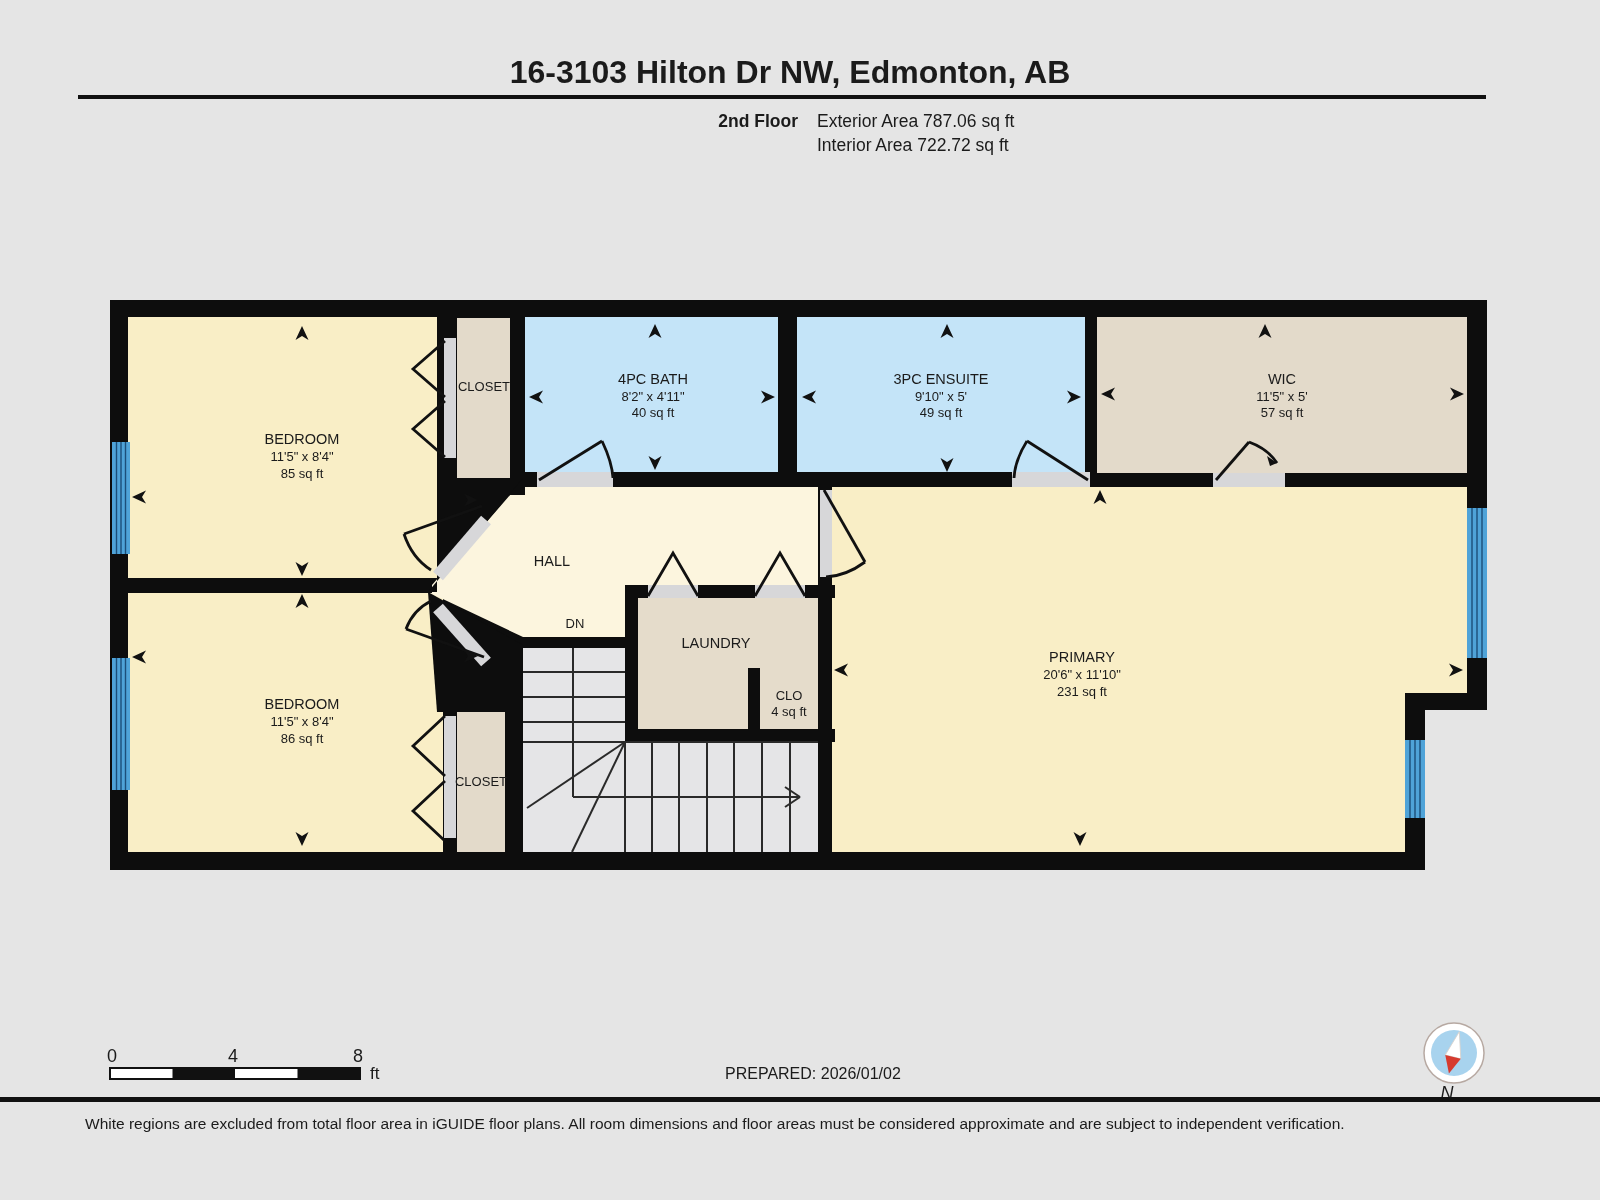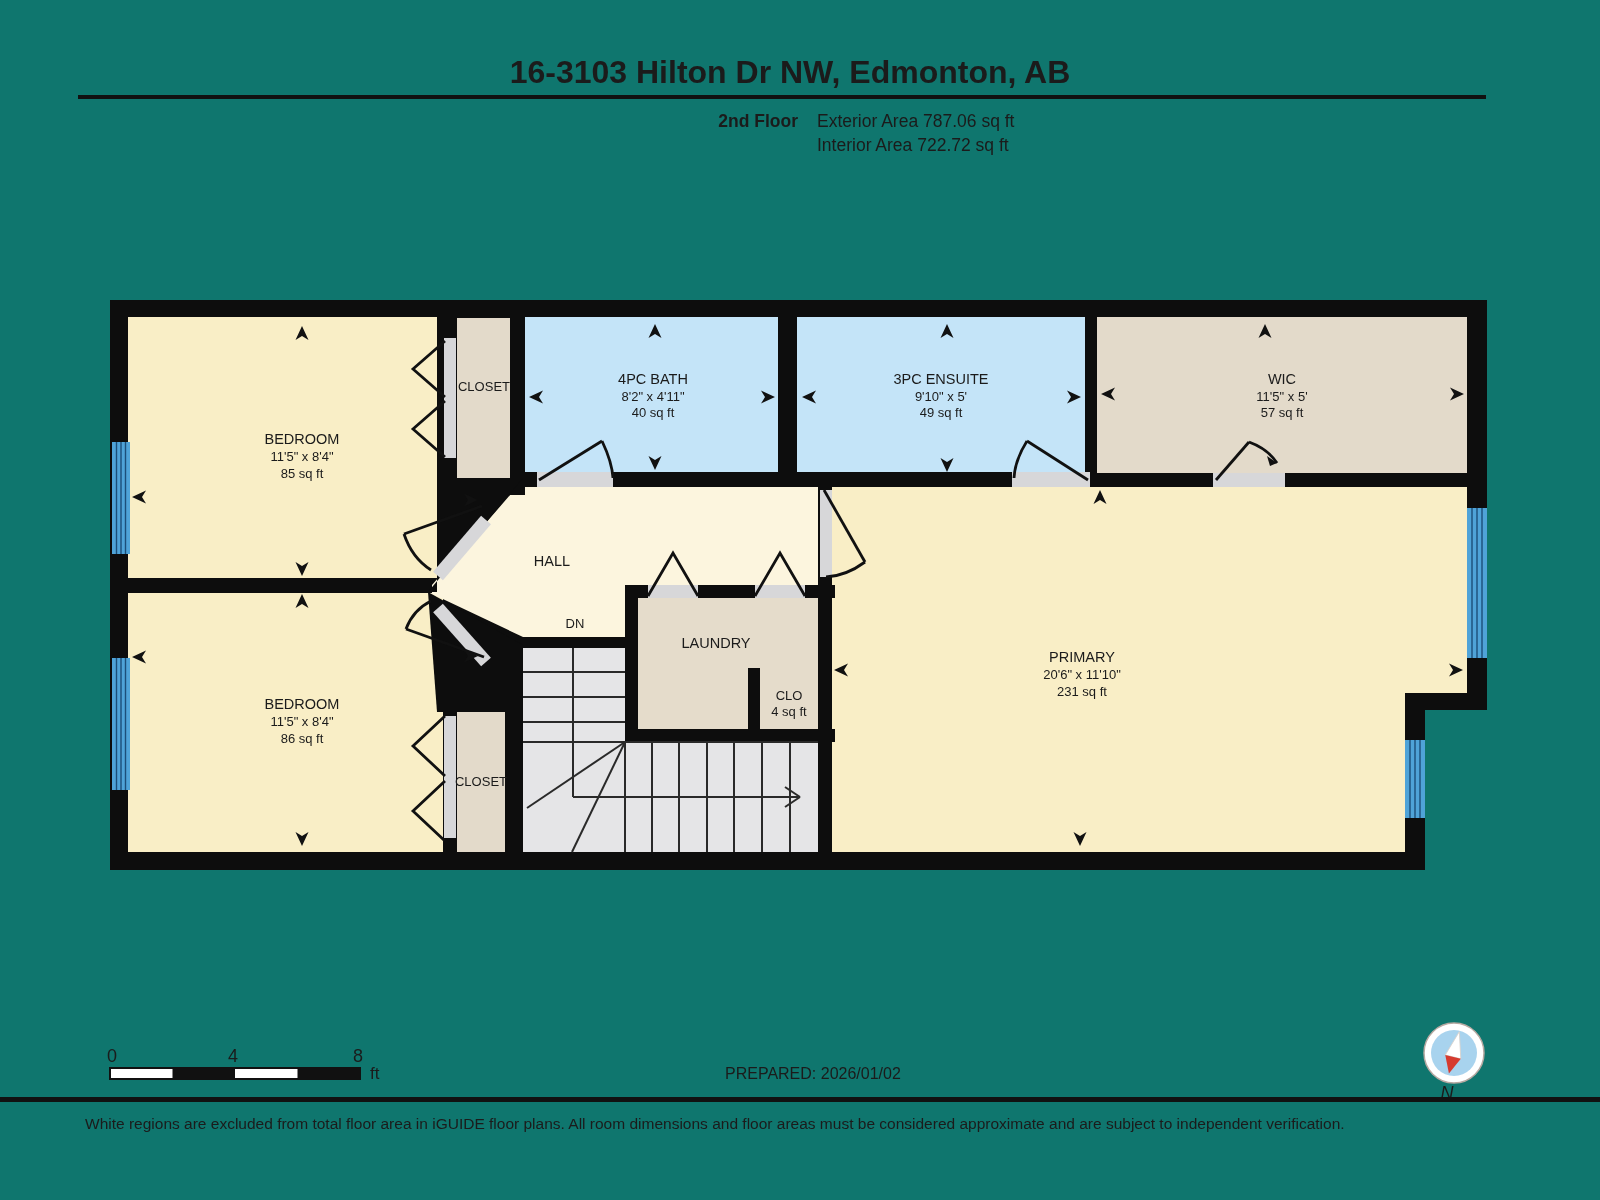--- a/index.html
+++ b/index.html
@@ -1,16 +1,16 @@
 <!DOCTYPE html>
 <html><head>
 <meta charset="utf-8">
 <style>
   html,body{margin:0;padding:0;background:#ffffff;}
-  .page{position:relative;width:1600px;height:1200px;background:#0f766e;overflow:hidden;
+  .page{position:relative;width:1600px;height:1200px;background:#e5e5e5;overflow:hidden;
         font-family:"Liberation Sans", sans-serif;}
   svg{display:block;}
   text{fill:#1b1b1b;font-family:"Liberation Sans", sans-serif;}
   .title{font-size:32px;font-weight:700;}
   .hinfo{font-size:17.5px;}
   .hbold{font-size:17.5px;font-weight:700;}
   .rname{font-size:14.5px;}
   .rdim{font-size:13px;}
   .scalenum{font-size:18px;}
   .ft{font-size:17px;}

